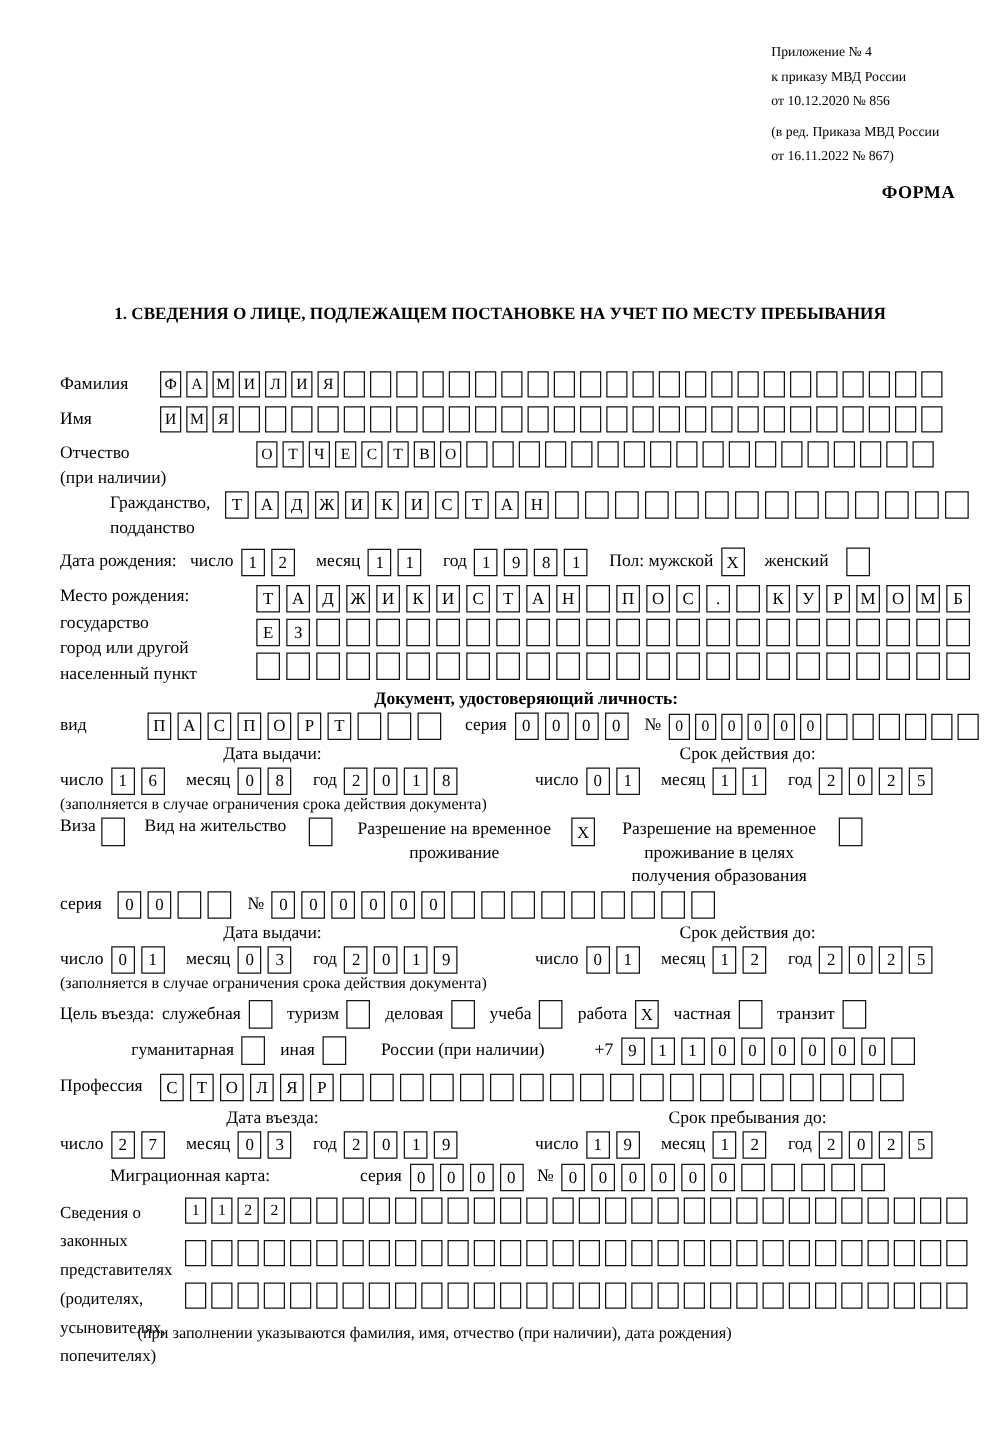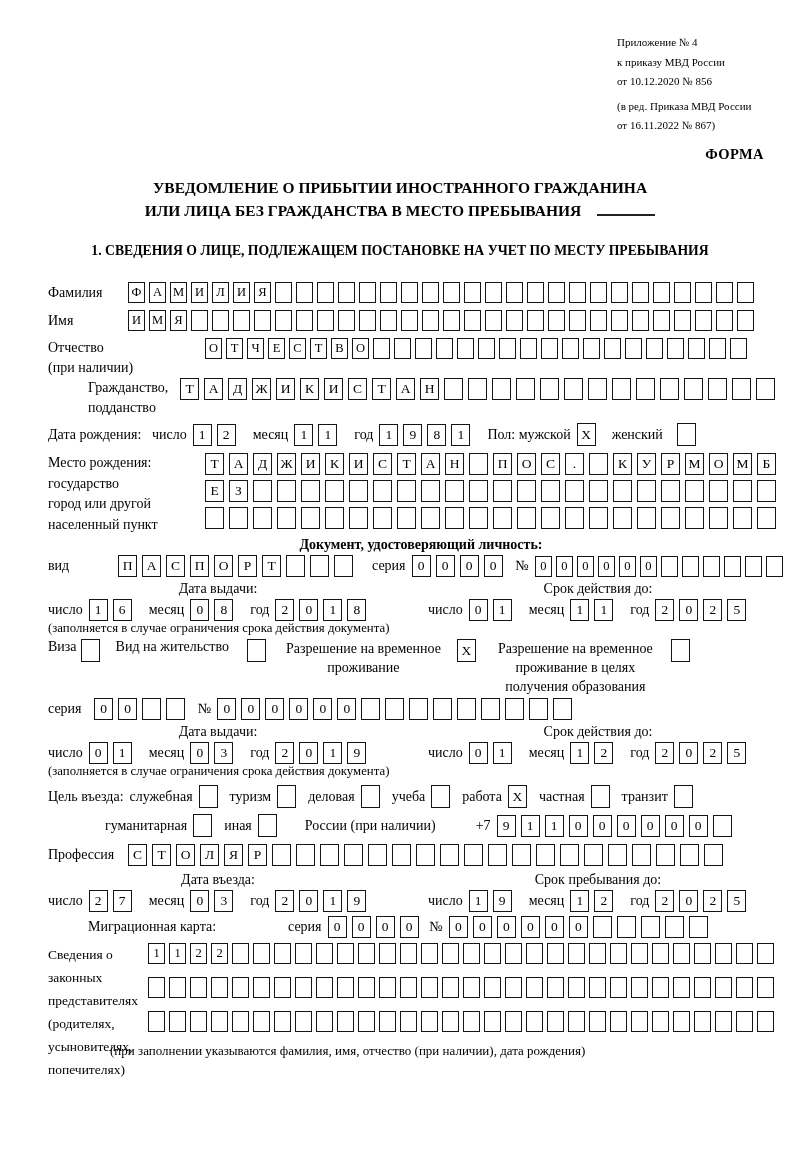--- a/index.html
+++ b/index.html
@@ -64,30 +64,26 @@
   <div class="appendix">
     <div>Приложение № 4</div>
     <div>к приказу МВД России</div>
     <div>от 10.12.2020 № 856</div>
     <div class="gap">(в ред. Приказа МВД России</div>
     <div>от 16.11.2022 № 867)</div>
   </div>
 
   <div class="forma">ФОРМА</div>
 
-  <div class="title">
-    <div>УВЕДОМЛЕНИЕ О ПРИБЫТИИ ИНОСТРАННОГО ГРАЖДАНИНА</div>
-    <div><span>ИЛИ ЛИЦА БЕЗ ГРАЖДАНСТВА В МЕСТО ПРЕБЫВАНИЯ</span><span class="uline"></span></div>
-  </div>
 
   <div class="sec1">1. СВЕДЕНИЯ О ЛИЦЕ, ПОДЛЕЖАЩЕМ ПОСТАНОВКЕ НА УЧЕТ ПО МЕСТУ ПРЕБЫВАНИЯ</div>
 
   <div class="content">
 
-    <div class="row mb7" style="margin-top:6px;">
+    <div class="row mb7" style="margin-top:21px;">
       <span class="lbl w80">Фамилия</span>
       <span class="cells">
           <span class="cell">Ф</span>
           <span class="cell">А</span>
           <span class="cell">М</span>
           <span class="cell">И</span>
           <span class="cell">Л</span>
           <span class="cell">И</span>
           <span class="cell">Я</span>
           <span class="cell"></span>

